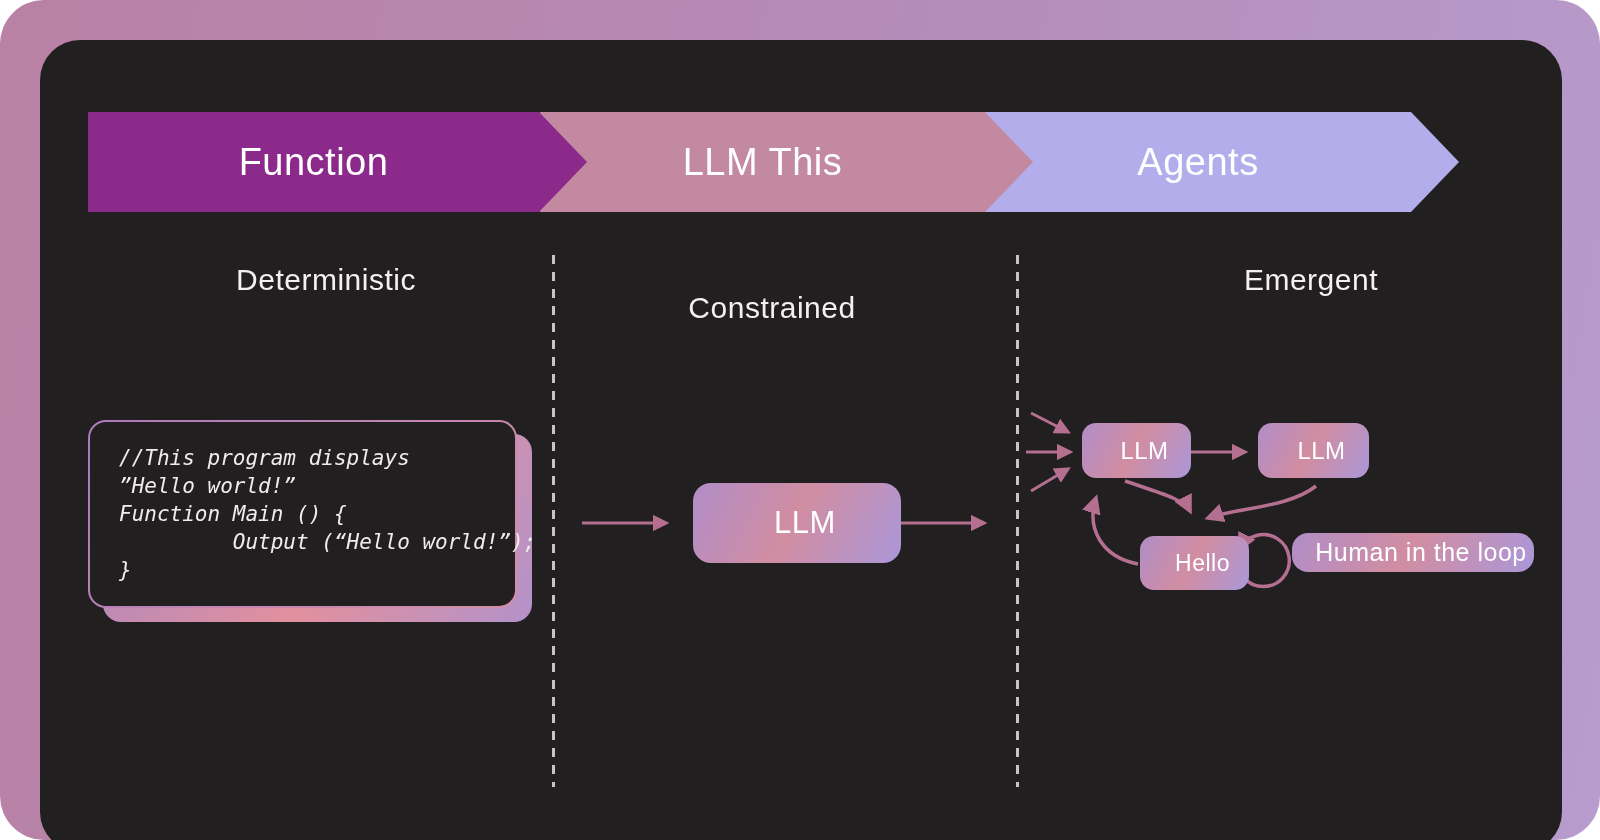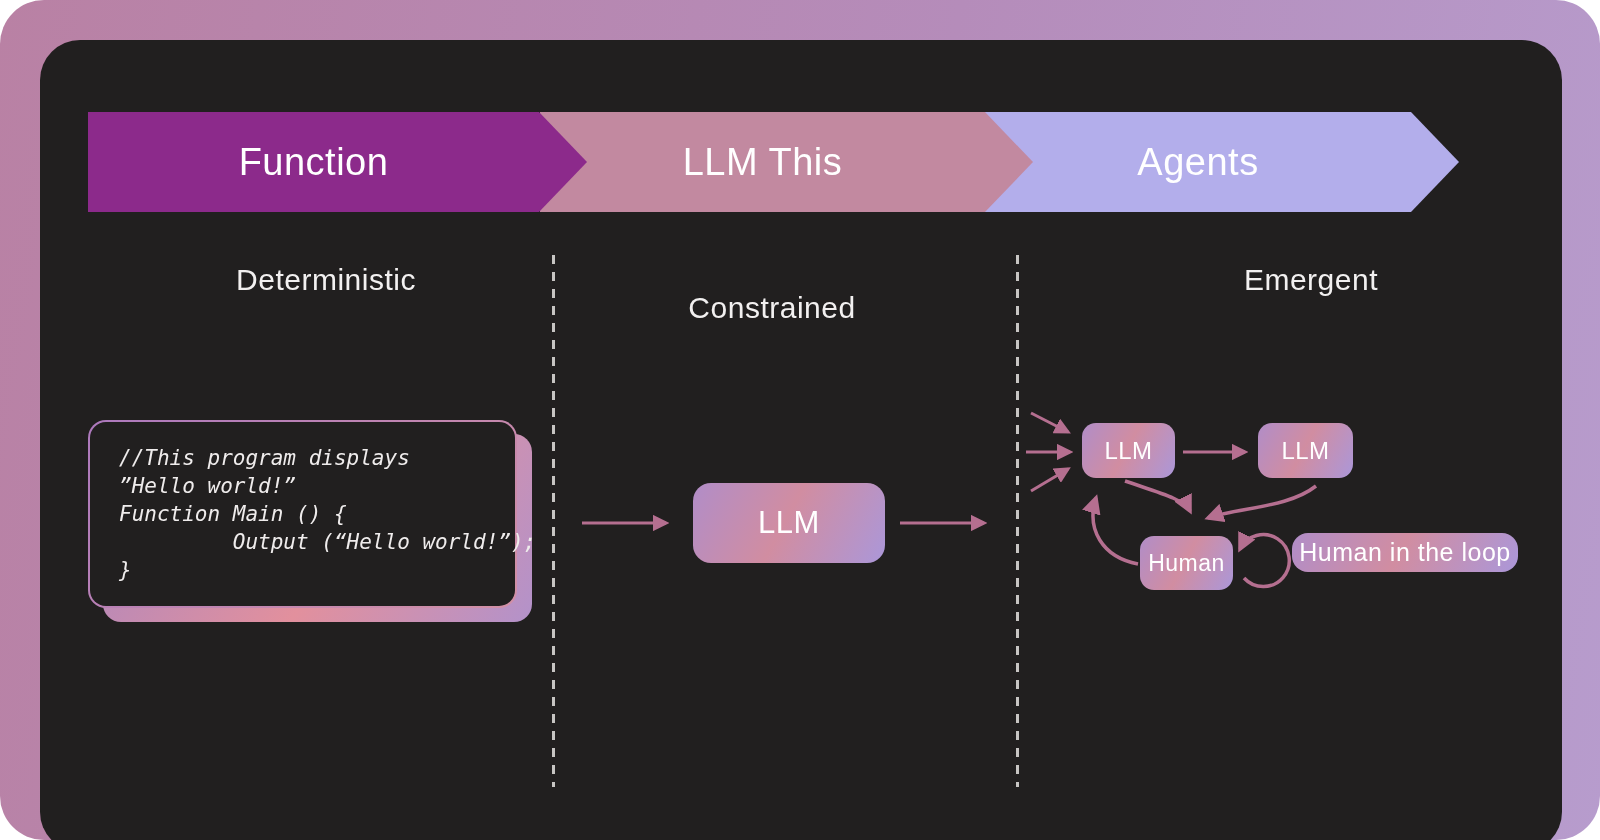--- a/index.html
+++ b/index.html
@@ -52,21 +52,21 @@
   .code-inner pre{
     margin:12px;padding:0 0 0 17px;
     font-family:"DejaVu Sans Mono",monospace;font-size:21px;line-height:1.34;
     color:#efecec;
     font-style:italic;
   }
   
   .gbox{
     position:absolute;display:flex;align-items:center;justify-content:center;
     background:linear-gradient(118deg,#b18dc8 0%,#d18da1 48%,#ab97d9 100%);
-    color:#ffffff;letter-spacing:.5px;z-index:6;
+    color:#ffffff;letter-spacing:.5px;z-index:6;padding-left:16px;
   }
   .llm-mid{left:693px;top:483px;width:192px;height:80px;border-radius:18px;font-size:31px;}
   .llm-1{left:1082px;top:423px;width:93px;height:55px;border-radius:14px;font-size:24px;}
   .llm-2{left:1258px;top:423px;width:95px;height:55px;border-radius:14px;font-size:24px;}
   .tool{left:1140px;top:536px;width:93px;height:54px;border-radius:14px;font-size:23px;}
   .human{left:1292px;top:533px;width:226px;height:39px;border-radius:16px;font-size:25px;}
   .arrow-layer{position:absolute;left:0;top:0;z-index:4;pointer-events:none;}
 </style>
 </head>
 <body>
@@ -127,18 +127,18 @@
   <div class="gbox llm-mid">
     <span>LLM</span>
   </div>
   <div class="gbox llm-1">
     <span>LLM</span>
   </div>
   <div class="gbox llm-2">
     <span>LLM</span>
   </div>
   <div class="gbox tool">
-    <span>Human</span>
+    <span>Hello</span>
   </div>
   <div class="gbox human">
     <span>Human in the loop</span>
   </div>
 </div>
 
 </body></html>

